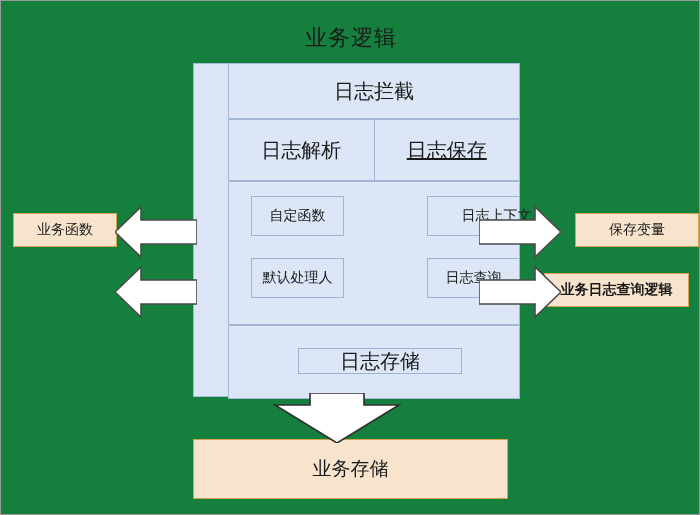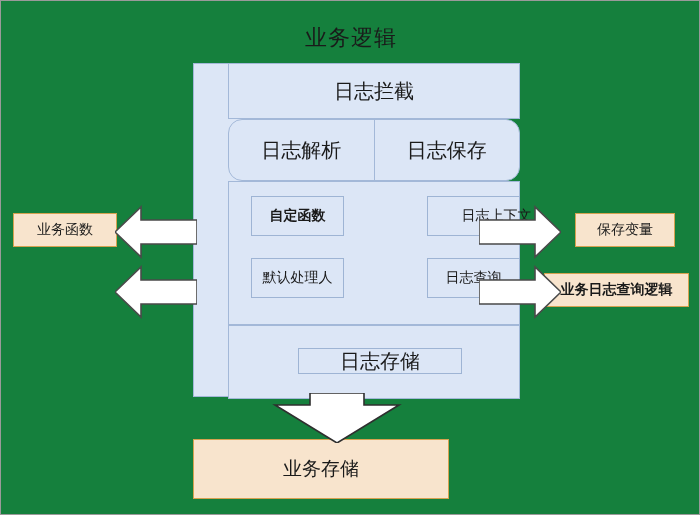--- a/index.html
+++ b/index.html
@@ -53,29 +53,28 @@
   .row-intercept {
     left: -1px; top: -1px;
     width: 292px; height: 56px;
     display: flex; align-items: center; justify-content: center;
     font-size: 20px; color: #1a1a1a;
   }
   .row-split {
     left: -1px; top: 55px;
     width: 292px; height: 62px;
     display: flex;
-    border-radius: 14px;
   }
   .row-split .half {
     flex: 1;
     border-right: 1px solid #a3b8d8;
     display: flex; align-items: center; justify-content: center;
     font-size: 20px; color: #1a1a1a;
   }
-  .row-split .half:last-child { border-right: none; }
+  .row-split .half:last-child { border-right: none; text-decoration: underline; }
 
   .row-mid {
     left: -1px; top: 117px;
     width: 292px; height: 144px;
   }
   .row-bottom {
     left: -1px; top: 261px;
     width: 292px; height: 74px;
   }
 
@@ -84,21 +83,21 @@
     position: absolute;
     background: #dce6f6;
     border: 1px solid #9eb4d4;
     display: flex;
     align-items: center;
     justify-content: center;
     font-size: 14px;
     color: #1a1a1a;
     white-space: nowrap;
   }
-  .ib-custom-func { left: 22px; top: 14px; width: 93px; height: 40px; font-weight: bold; }
+  .ib-custom-func { left: 22px; top: 14px; width: 93px; height: 40px; }
   .ib-default-handler { left: 22px; top: 76px; width: 93px; height: 40px; font-family: Liberation Serif, serif; }
   .ib-log-context { left: 198px; top: 14px; width: 93px; height: 40px; padding-left: 46px; }
   .ib-log-query { left: 198px; top: 76px; width: 93px; height: 40px; }
 
   .ib-log-storage {
     left: 69px; top: 22px; width: 164px; height: 26px;
     font-size: 20px;
   }
 
   
@@ -108,26 +107,26 @@
     border: 1px solid #d5a250;
     display: flex;
     align-items: center;
     justify-content: center;
     font-size: 14px;
     color: #1a1a1a;
     white-space: nowrap;
   }
   .ob-biz-func      { left: 12px;  top: 212px; width: 104px; height: 34px; }
   .ob-biz-handler   { left: 12px;  top: 272px; width: 104px; height: 34px; }
-  .ob-save-var      { left: 574px; top: 212px; width: 100px; height: 34px; }
+  .ob-save-var      { left: 574px; top: 212px; width: 124px; height: 34px; }
   .ob-biz-log-query { left: 543px; top: 272px; width: 145px; height: 34px; font-weight: bold; }
 
   .ob-biz-storage {
     position: absolute;
-    left: 192px; top: 438px; width: 256px; height: 60px;
+    left: 192px; top: 438px; width: 315px; height: 60px;
     background: #f8e4cd;
     border: 1px solid #d5a250;
     display: flex; align-items: center; justify-content: center;
     font-size: 19px; color: #1a1a1a;
   }
 
   
   .arrow { position: absolute; }
   .arrow svg { display: block; }
 

